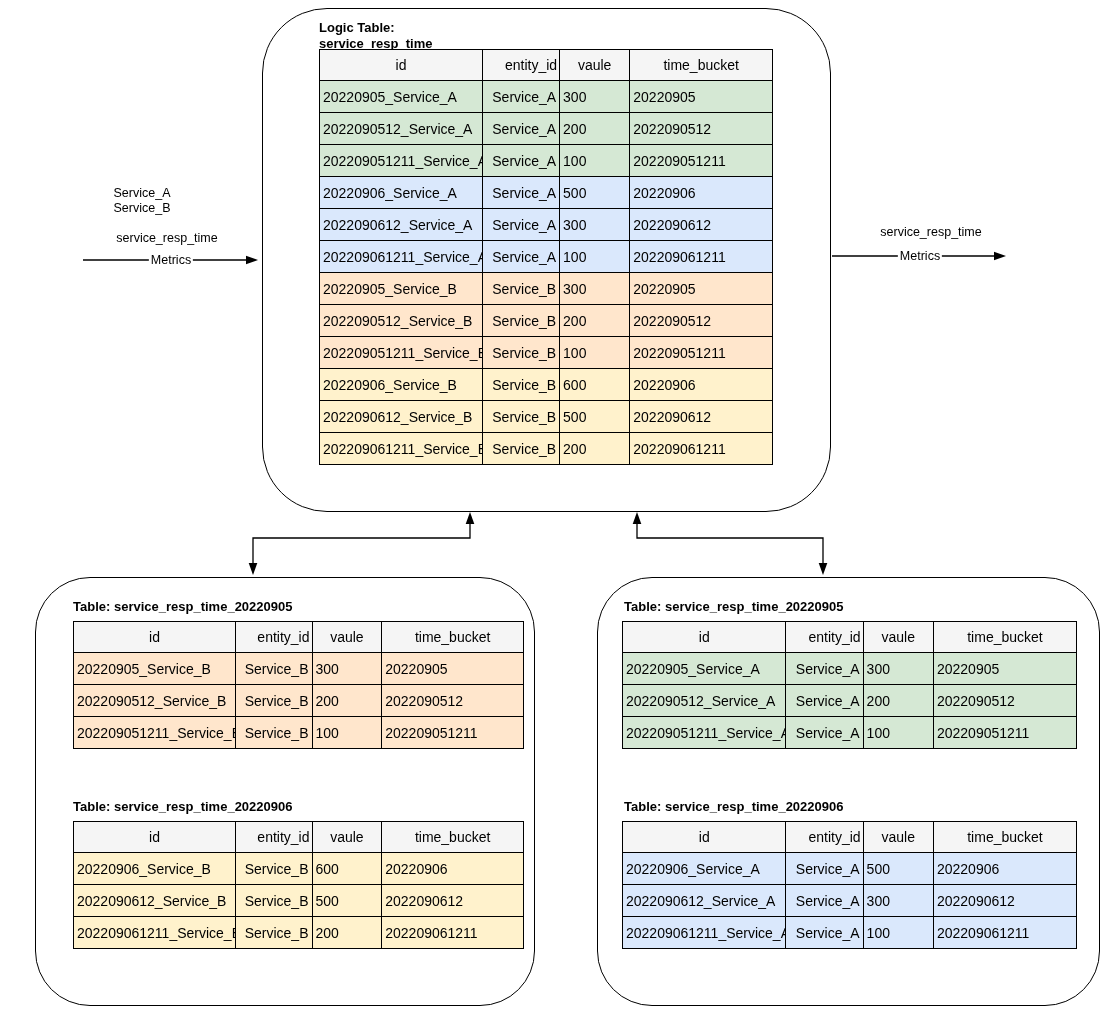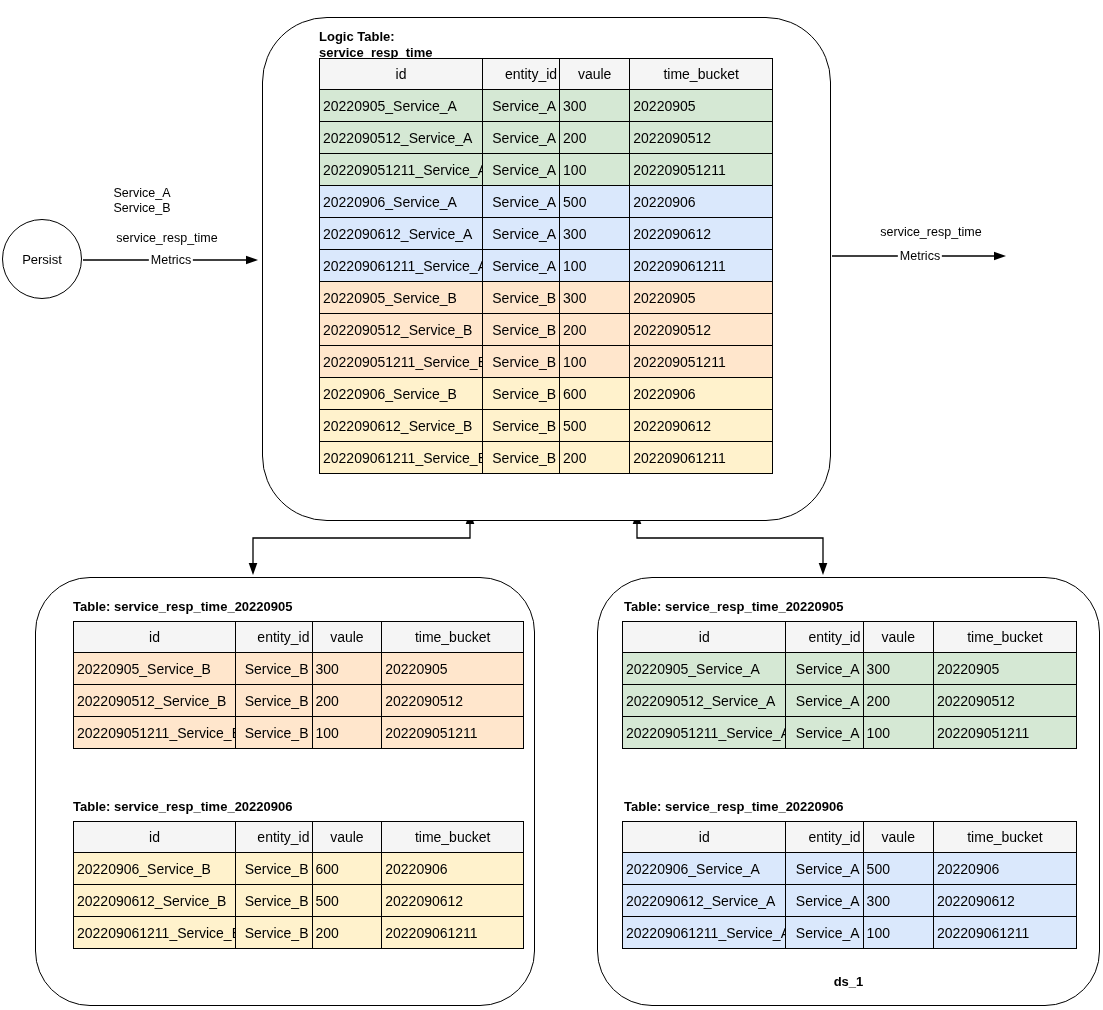--- a/index.html
+++ b/index.html
@@ -96,36 +96,33 @@
     <g fill="#000" stroke="none">
       <polygon points="258,260 246,255.7 246,264.3"></polygon>
       <polygon points="1006,256 994,251.7 994,260.3"></polygon>
       <polygon points="470,512 465.7,524 474.3,524"></polygon>
       <polygon points="253,575 248.7,563 257.3,563"></polygon>
       <polygon points="637,512 632.7,524 641.3,524"></polygon>
       <polygon points="823,575 818.7,563 827.3,563"></polygon>
     </g>
   </svg>
 
-  <div class="node-circle" style="left:2px; top:219px; width:80px; height:80px;">
-    <span>Persist</span>
-  </div>
 
 
   <div class="edge-label center-x" style="left:142px; top:186px;">
     <div>Service_A</div>
     <div>Service_B</div>
   </div>
   <div class="edge-label center-x" style="left:167px; top:231px;">service_resp_time</div>
   <div class="edge-label on-line" style="left:171px; top:260px;">Metrics</div>
 
   <div class="edge-label center-x" style="left:931px; top:225px;">service_resp_time</div>
   <div class="edge-label on-line" style="left:920px; top:256px;">Metrics</div>
 
-  <div class="rounded-box" style="left:262px; top:8px; width:569px; height:504px; border-radius:65px;margin-top:9px;">
+  <div class="rounded-box" style="left:262px; top:8px; width:569px; height:504px; border-radius:65px;">
     <div class="box-title" style="left:56px; top:11px;">
       <div>Logic Table:</div>
       <div>service_resp_time</div>
     </div>
     <table class="data-table" style="left:56px; top:40px; width:454px;" data-table="logic_db.table">
         <thead>
           <tr>
             <th style="background: rgb(245, 245, 245);">id</th>
             <th style="background: rgb(245, 245, 245);">entity_id</th>
             <th style="background: rgb(245, 245, 245);">vaule</th>
@@ -330,16 +327,15 @@
             <td>2022090612</td>
           </tr>
           <tr style="background: rgb(218, 232, 252);">
             <td>202209061211_Service_A</td>
             <td>Service_A</td>
             <td>100</td>
             <td>202209061211</td>
           </tr>
         </tbody>
       </table>
-    <div class="box-caption" style="top:396px;">ds_1</div>
   </div>
 
 </div>
 
 </body></html>

